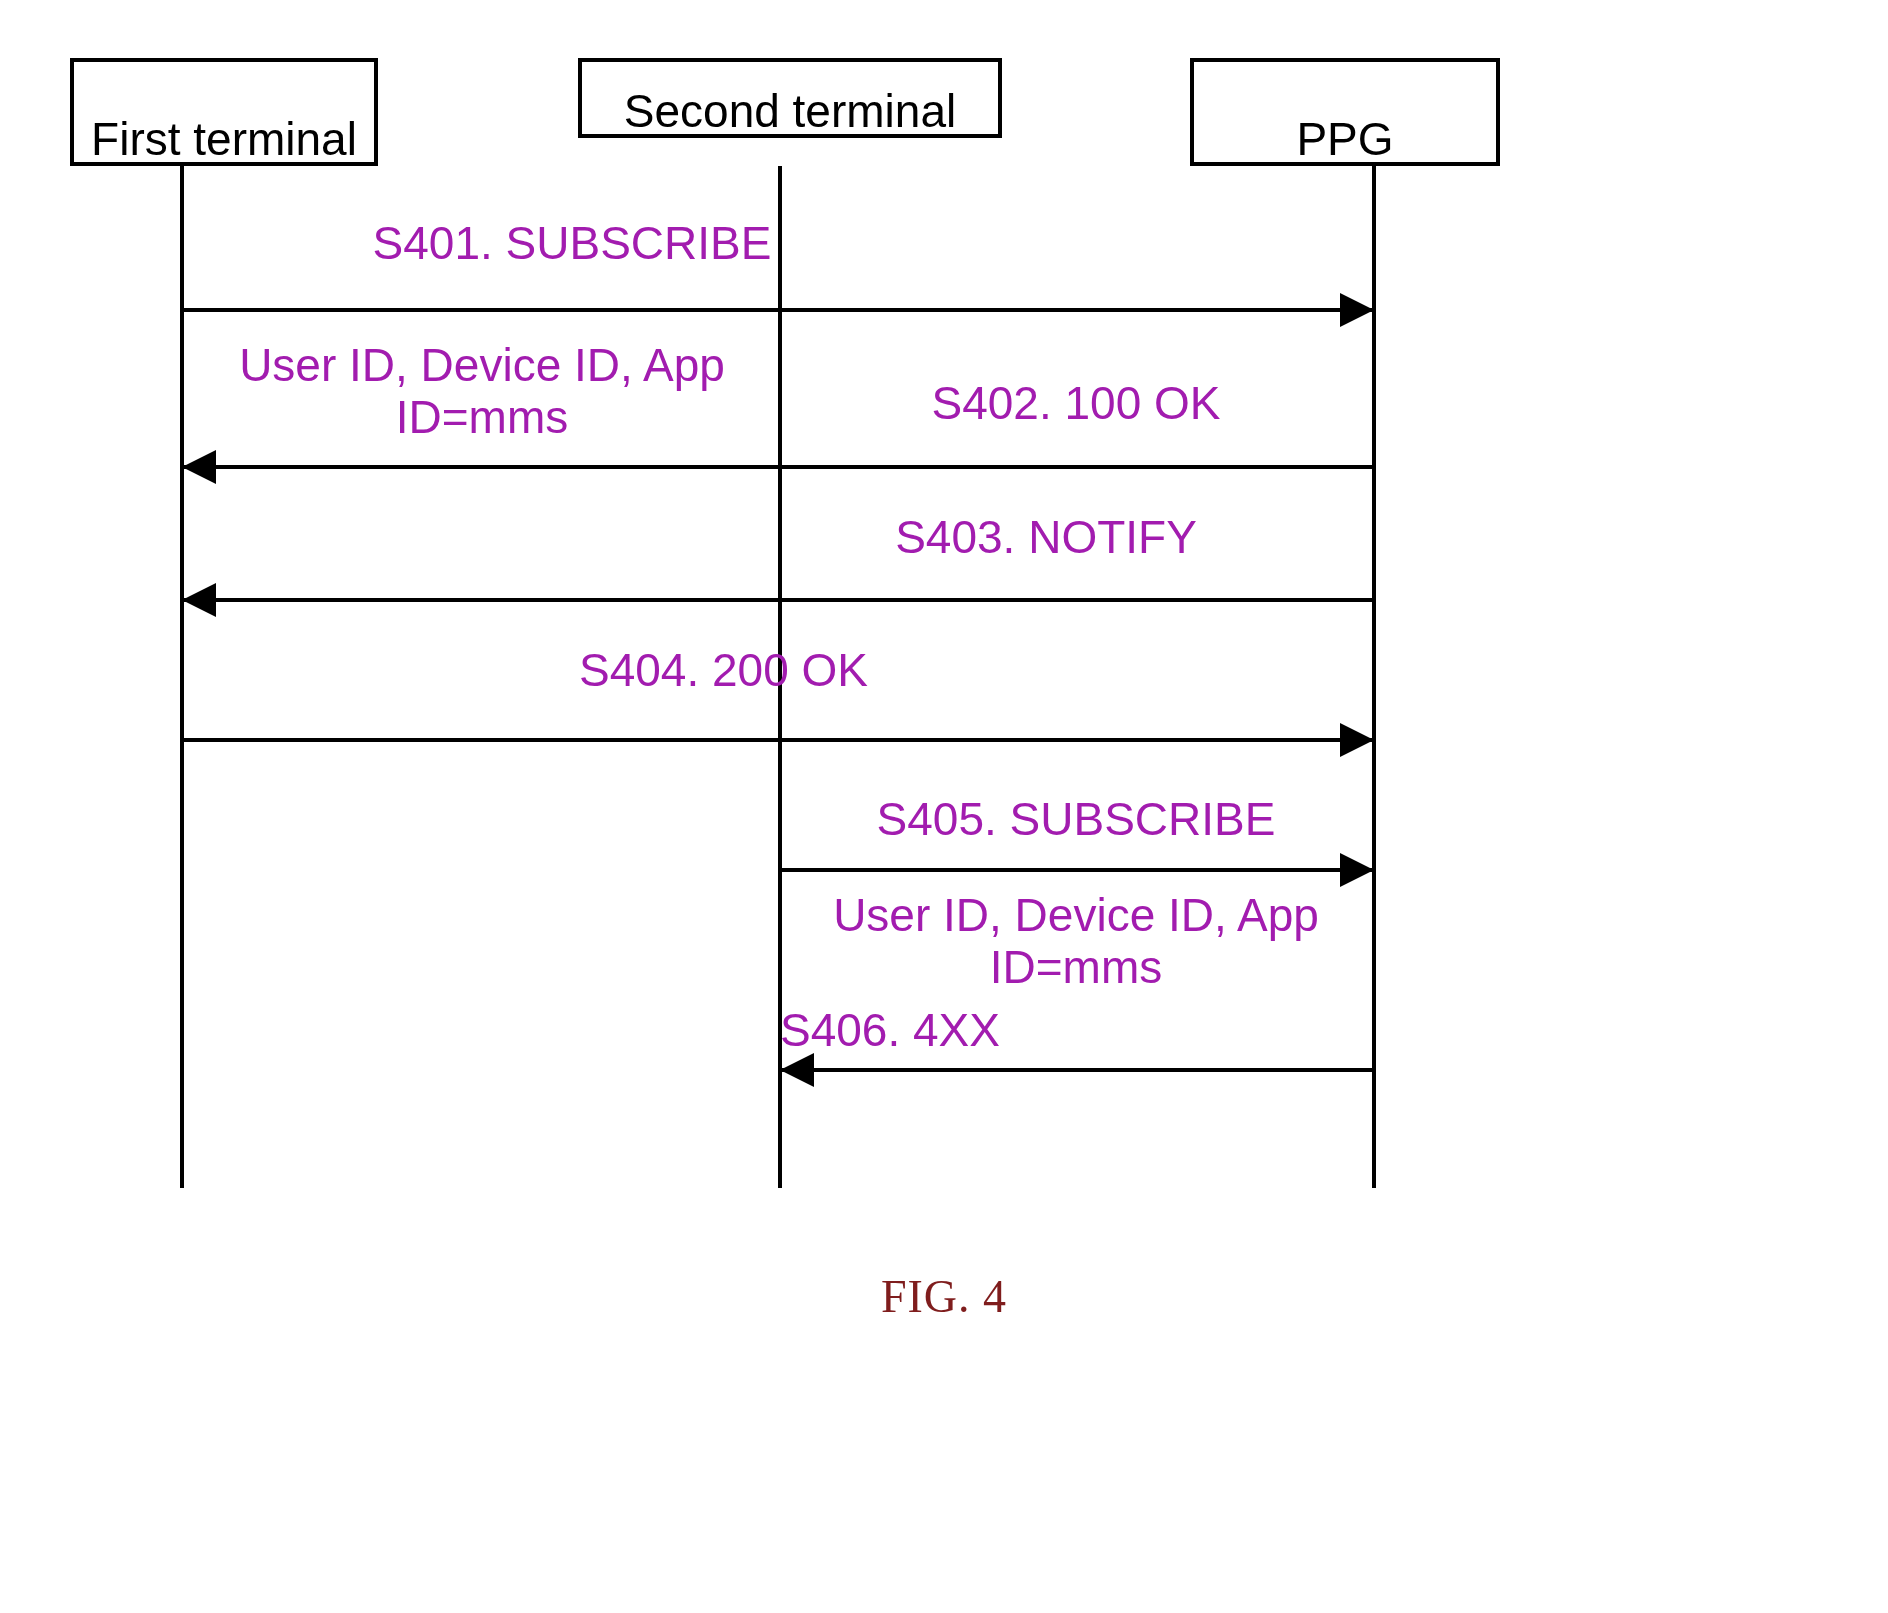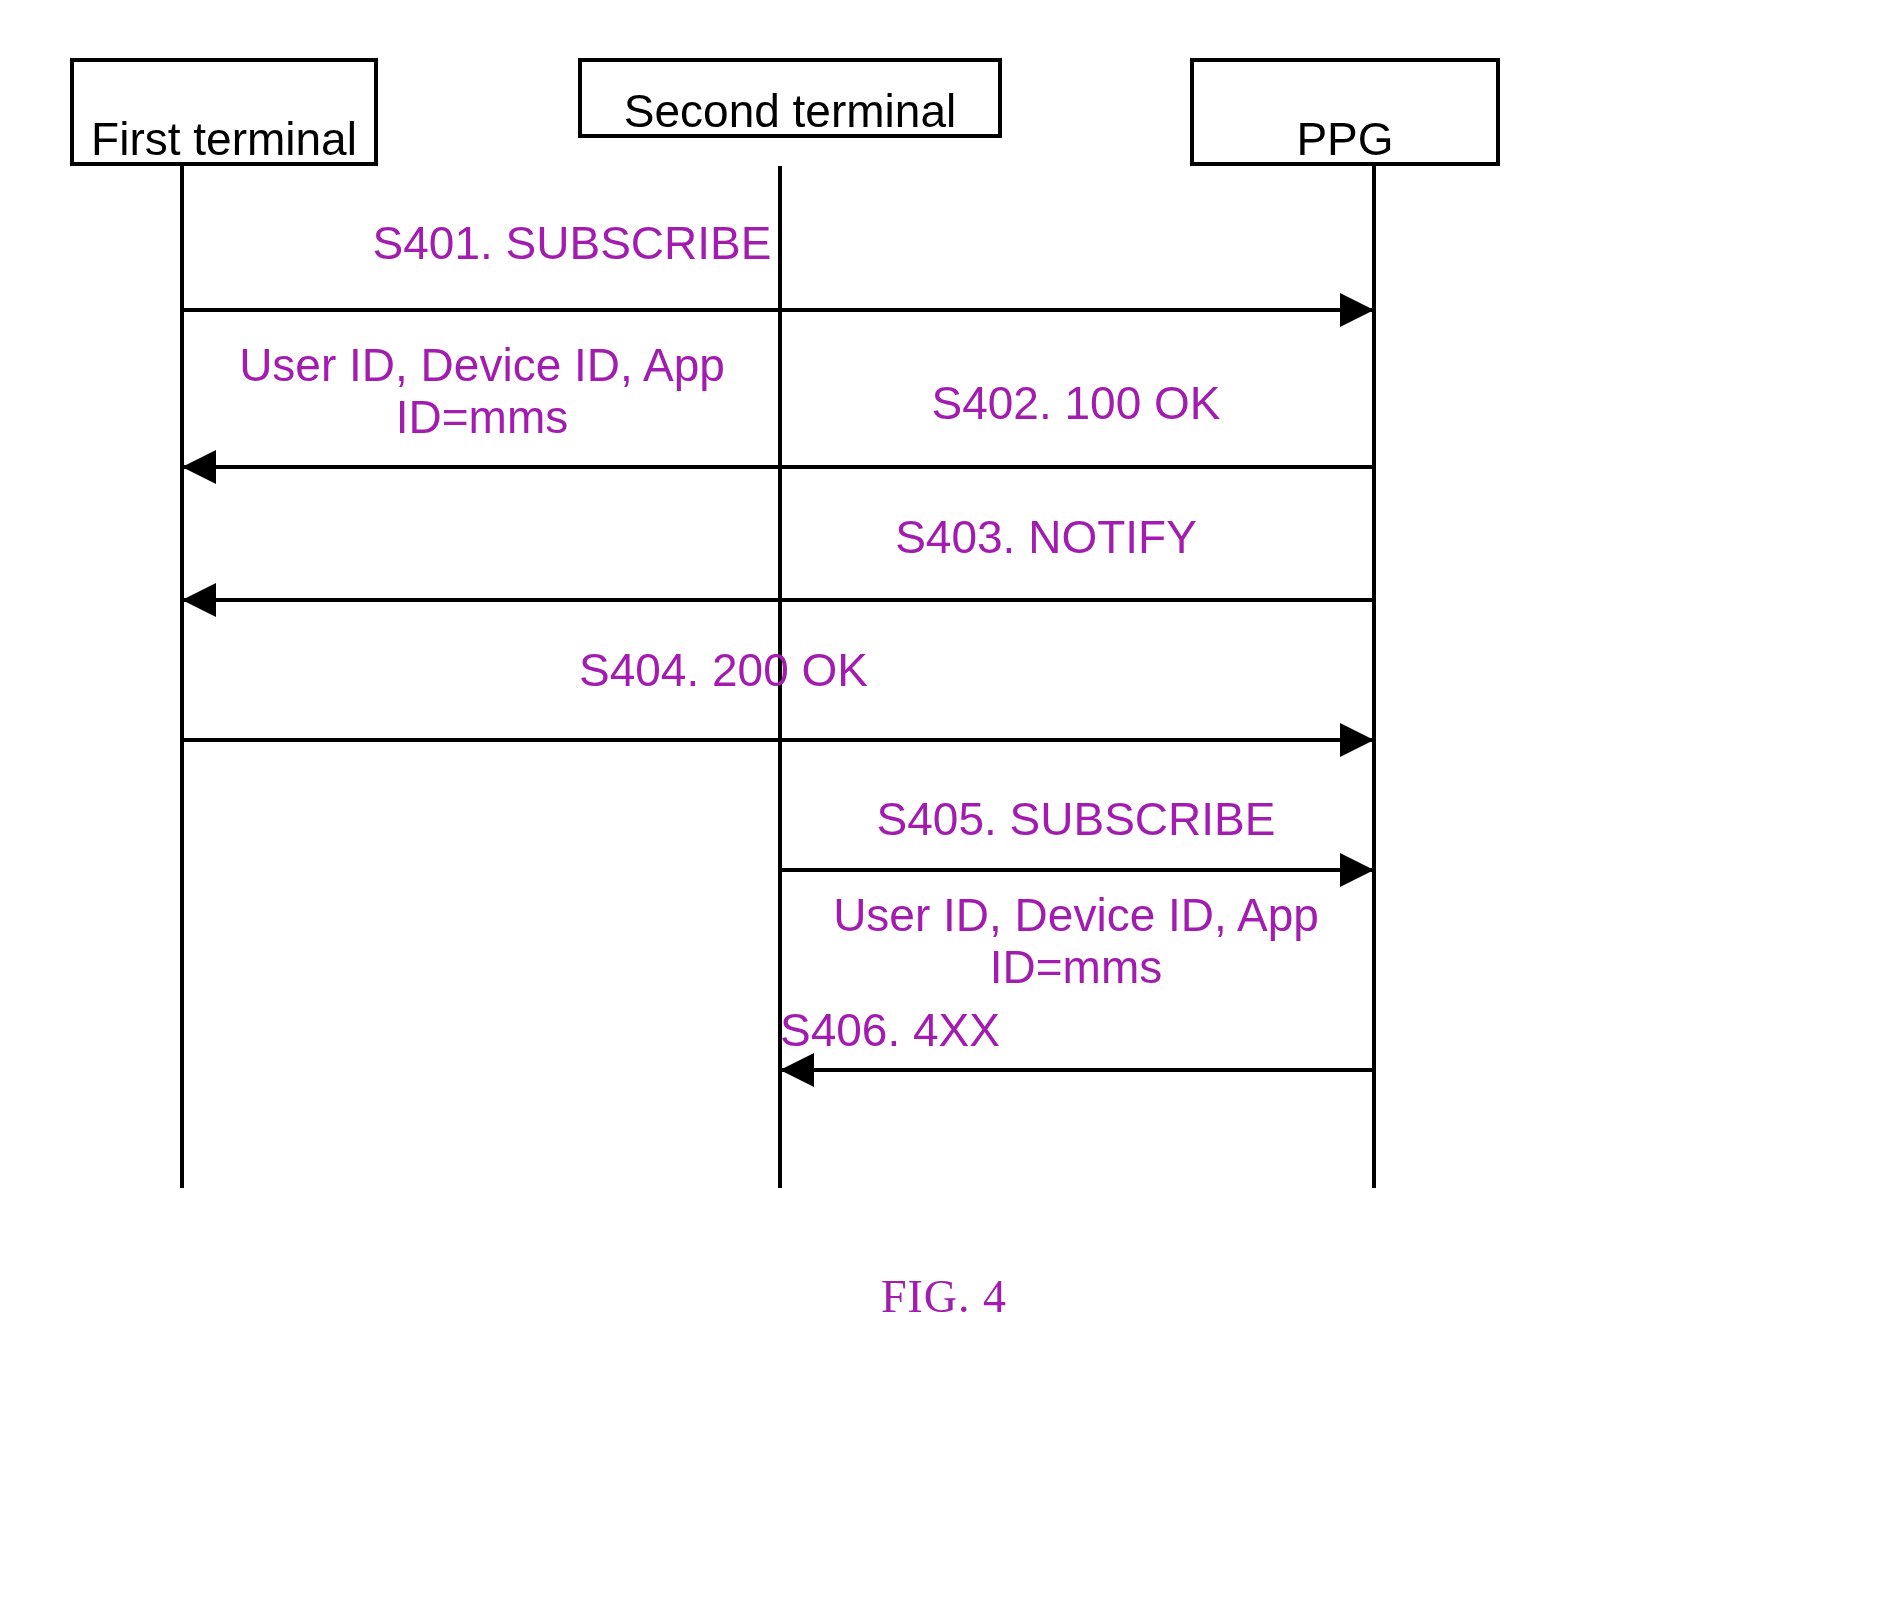--- a/index.html
+++ b/index.html
@@ -77,21 +77,21 @@
   .msg-label.right  { text-align: left; }
 
   
   .fig-caption {
     position: absolute;
     width: 100%;
     text-align: center;
     font-family: "Liberation Serif", serif;
     font-size: 46px;
     letter-spacing: 1px;
-    color: #a21caf;
+    color: #7f1d1d;
   }
 </style>
 </head>
 <body>
 
 <div id="page">
 
   <div class="actor-box" style="left:70px; top:58px; width:308px; height:108px;">
     <span class="actor-label">First terminal</span>
   </div>

